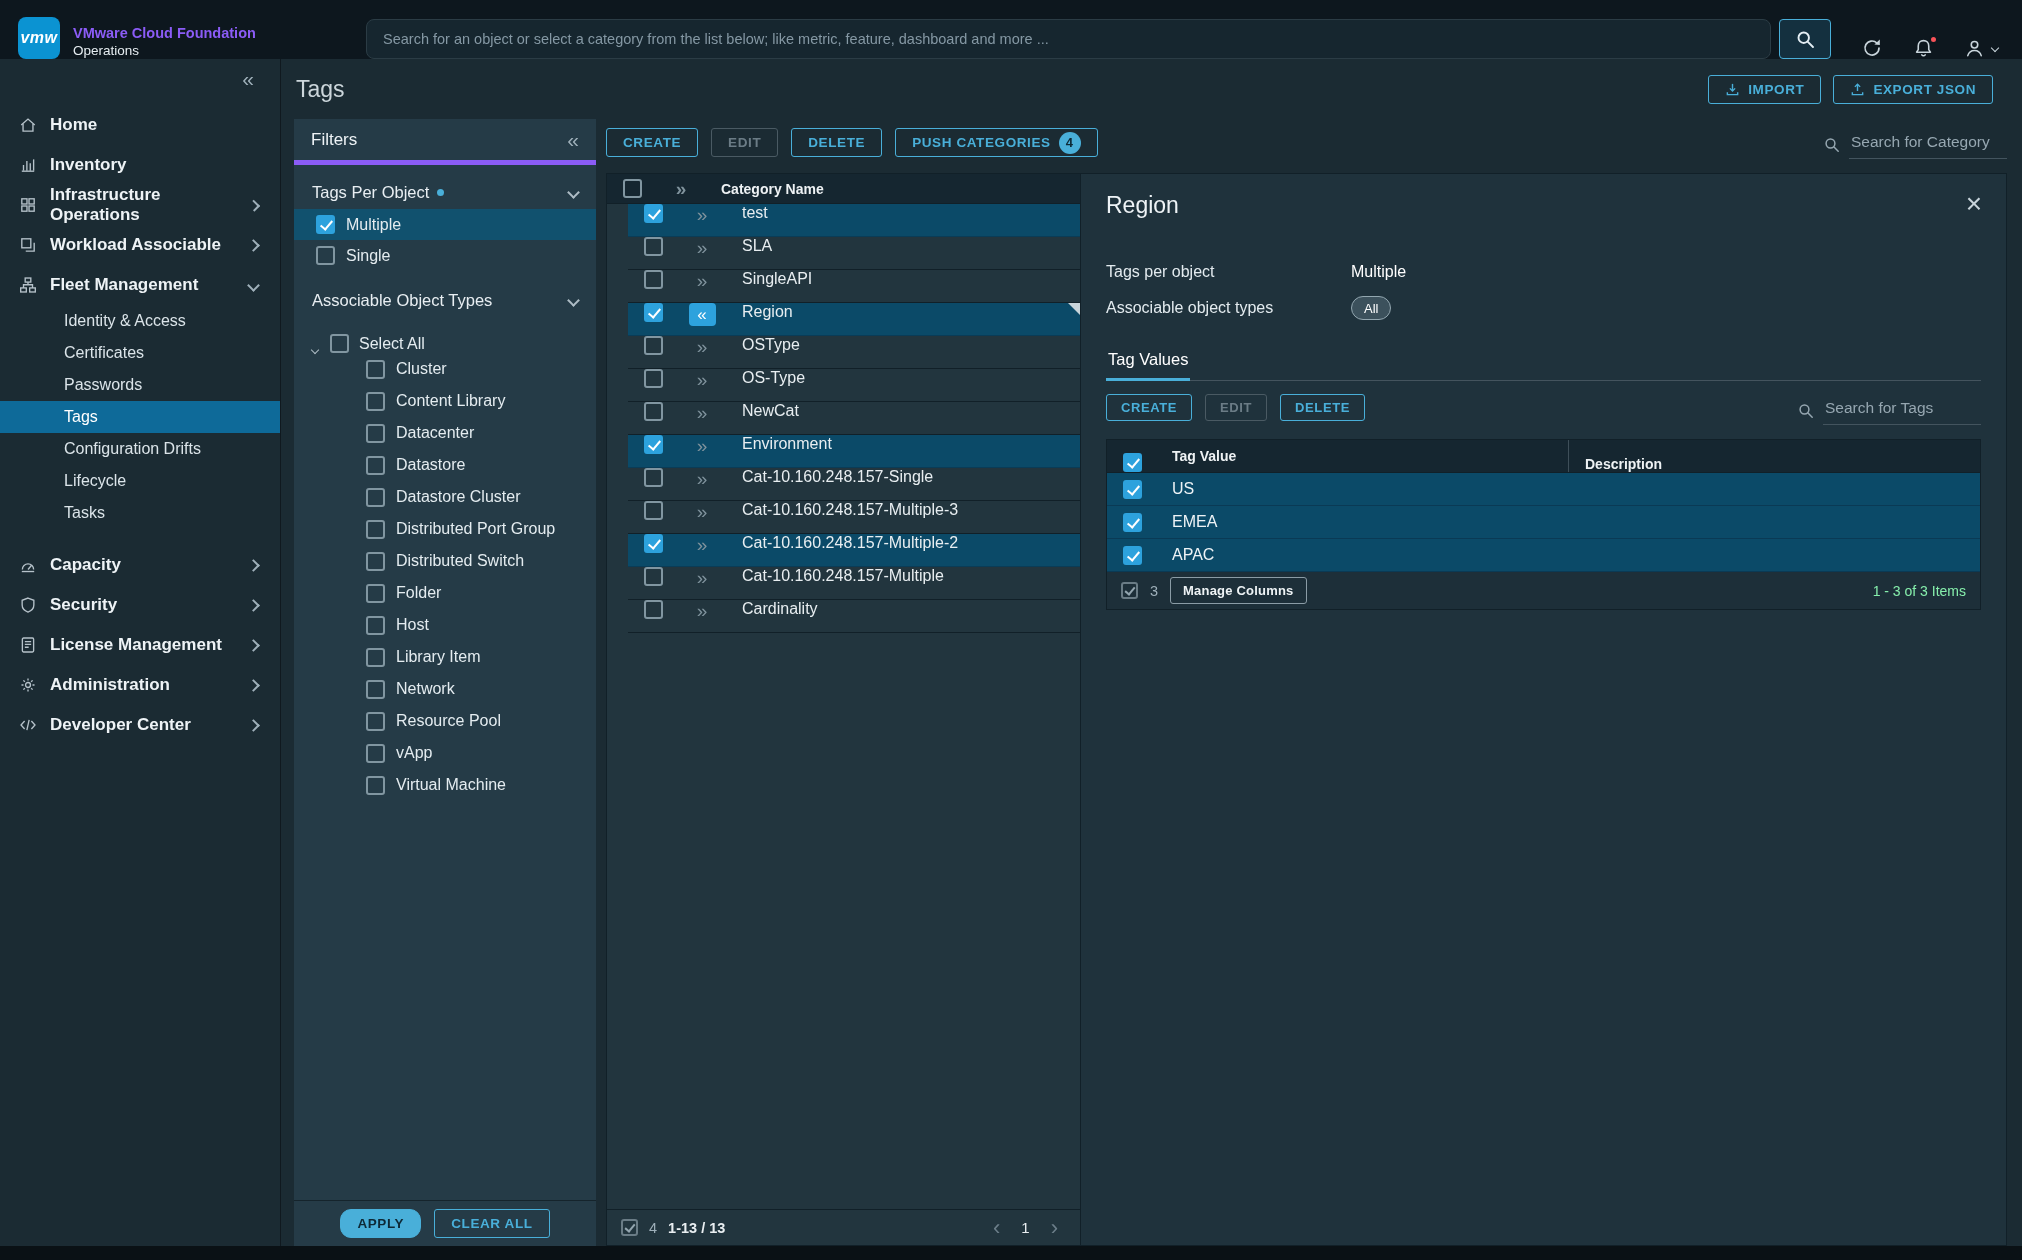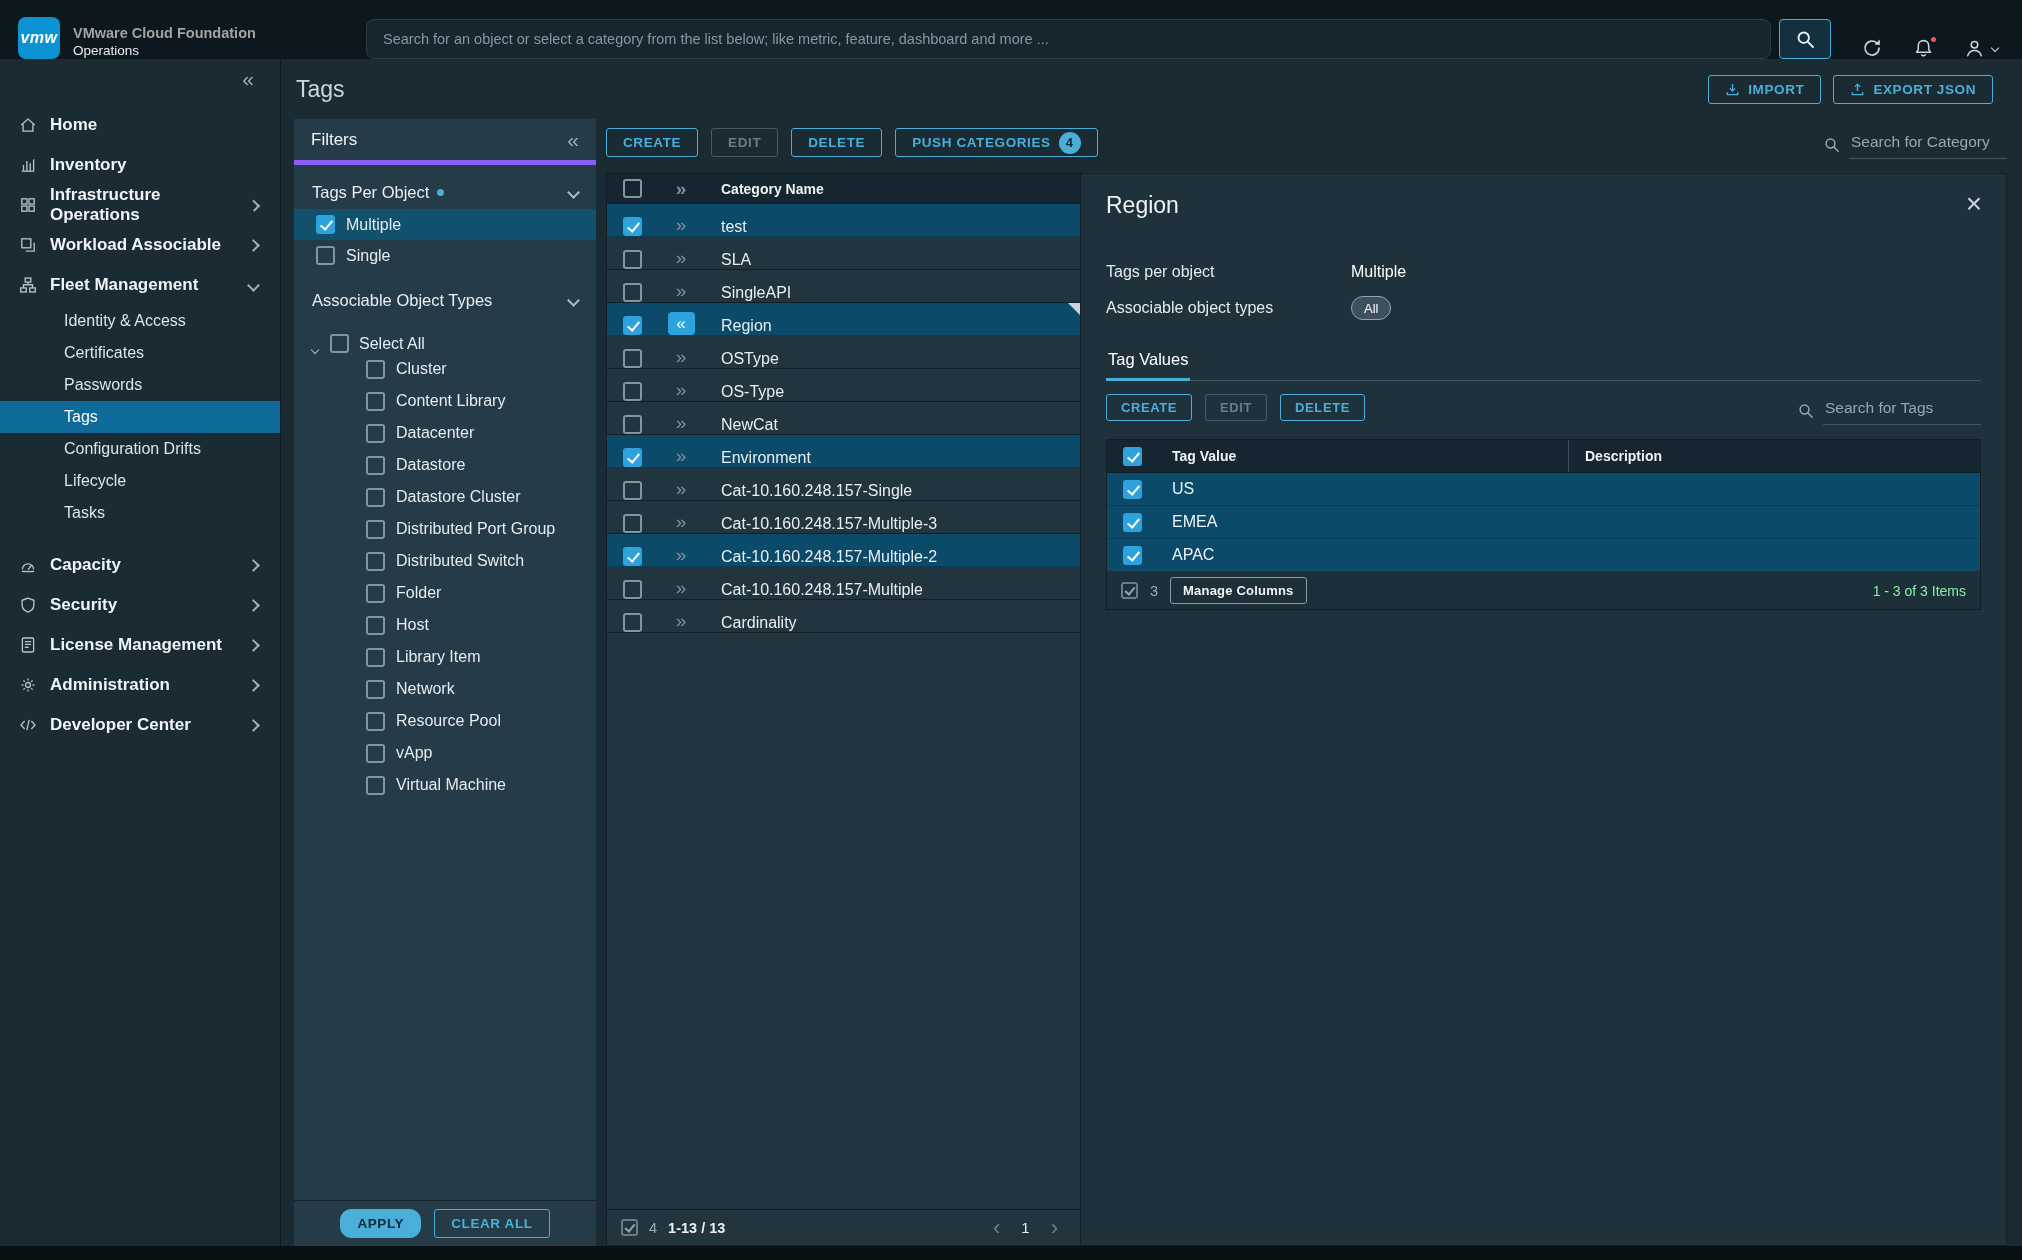--- a/index.html
+++ b/index.html
@@ -6,21 +6,21 @@
   html,body { background:#0d171e; }
   body { font-family: "Liberation Sans", sans-serif; }
   .app { position:relative; width:2022px; height:1260px; overflow:hidden; background:#1b2b33; color:#e9eef1;
          --accent:#49afd9; --check:#2da2dd; --sel:#0b4a68; --border:#112028; --thead:#152630; }
 
   
   .topbar { position:absolute; top:0; left:0; right:0; height:59px; background:#0d171e; display:flex; align-items:flex-end; padding:0 18px; z-index:6; }
   .logo { width:42px; height:42px; border-radius:8px; background:#0b93d2; display:flex; align-items:center; justify-content:center;
           color:#fff; font-weight:bold; font-style:italic; font-size:16px; letter-spacing:.5px; flex:0 0 auto; }
   .product { margin-left:13px; line-height:1.2; width:205px; flex:0 0 auto; }
-  .product-l1 { font-size:14.5px; font-weight:bold; color:#a3a3a3; }
+  .product-l1 { font-size:14.5px; font-weight:bold; color:#8b5cf6; }
   .product-l2 { font-size:13.5px; color:#e6edf1; }
   .search-wrap { flex:1; display:flex; align-items:center; margin-left:88px; }
   .global-search-input { flex:1; height:40px; background:#16262f; border:1px solid #2b3c45; border-radius:8px; padding:0 16px;
           color:#cfdae1; font-size:14.5px; outline:none; font-family:inherit; }
   .global-search-input::placeholder { color:#8598a4; }
   .search-btn { width:52px; height:40px; margin-left:8px; border:1px solid var(--accent); background:#14303f; border-radius:4px;
           display:flex; align-items:center; justify-content:center; color:#e4eef4; cursor:pointer; flex:0 0 auto; }
   .topbar-icons { display:flex; align-items:center; gap:30px; margin-left:30px; margin-right:6px; color:#c9d5dc; }
   .tb-icon { position:relative; display:flex; align-items:center; cursor:pointer; }
   .dot-red { position:absolute; top:-3px; right:-4px; width:9px; height:9px; border-radius:50%; background:#f85359; border:2px solid #0d171e; }
@@ -102,21 +102,21 @@
   .cat-body { position:absolute; top:54px; left:0; right:0; bottom:0; display:flex; }
 
   
   .cat-table { width:475px; flex:0 0 auto; background:#22353e; border:1px solid var(--border); display:flex; flex-direction:column; }
   .table-header { height:30px; background:var(--thead); display:flex; align-items:center; border-bottom:1px solid var(--border);
         font-size:14px; font-weight:bold; color:#eef2f4; flex:0 0 auto; }
   .col-cb { width:50px; display:flex; justify-content:center; align-items:center; }
   .col-exp { width:48px; display:flex; justify-content:center; align-items:center; }
   .col-name { flex:1; padding-left:16px; }
   .table-header .col-name { padding-left:16px; }
-  .cat-row { height:33px; display:flex; align-items:flex-end; border-bottom:1px solid var(--border); font-size:16px; color:#e8eef1; position:relative; cursor:pointer; }
+  .cat-row { height:33px; display:flex; align-items:flex-start; border-bottom:1px solid var(--border); font-size:16px; color:#e8eef1; position:relative; cursor:pointer;margin-left:21px; }
   .cat-row.selected { background:var(--sel); border-bottom-color:#0a3c57; }
   .cat-row.active::after { content:""; position:absolute; right:0; top:0; border-top:12px solid #c8d4da; border-left:12px solid transparent; }
   .table-filler { flex:1; }
   .table-footer { height:36px; border-top:1px solid var(--border); display:flex; align-items:center; gap:11px; padding:0 14px; flex:0 0 auto; }
   .ftr-count { font-size:14.5px; color:#9fb0ba; }
   .ftr-range { font-size:14.5px; font-weight:bold; color:#e9eef1; }
   .pager { margin-left:auto; display:flex; align-items:center; gap:21px; padding-right:8px; }
   .pg-prev, .pg-next { cursor:pointer; }
   .pg-prev::before { content:"\2039"; font-size:22px; color:#6c7e89; }
   .pg-next::before { content:"\203A"; font-size:22px; color:#6c7e89; }
@@ -129,21 +129,21 @@
   .fields { margin-top:44px; display:flex; flex-direction:column; gap:15px; }
   .field-row { display:flex; align-items:center; font-size:16px; }
   .field-label { width:245px; color:#e3ebef; }
   .field-value { color:#fff; }
   .pill { display:inline-flex; align-items:center; height:24px; padding:0 12px; border-radius:12px; background:#3c515c; border:1px solid #93a7b0; color:#fff; font-size:13px; }
   .tabs { margin-top:30px; border-bottom:1px solid #44545e; }
   .tab { display:inline-block; font-size:16.5px; color:#fff; padding:0 2px 9px 2px; border-bottom:3px solid var(--accent); margin-bottom:-1px; cursor:pointer; }
   .tv-toolbar { margin-top:13px; display:flex; align-items:flex-start; gap:13px; }
   .tv-toolbar .btn { height:27px; font-size:13px; padding:0 14px; }
   .tv-table { margin-top:14px; border:1px solid var(--border); }
-  .tv-header { height:33px; background:var(--thead); display:flex; align-items:center; font-size:14px; font-weight:bold; color:#eef2f4; border-bottom:1px solid var(--border); }
+  .tv-header { height:33px; background:var(--thead); display:flex; align-items:flex-end; font-size:14px; font-weight:bold; color:#eef2f4; border-bottom:1px solid var(--border); }
   .tv-col-cb { width:50px; display:flex; justify-content:center; }
   .tv-col-tag { width:412px; padding-left:15px; }
   .tv-header .tv-col-tag { border-right:1px solid #3e4f59; align-self:stretch; display:flex; align-items:center; }
   .tv-col-desc { flex:1; padding-left:16px; }
   .tv-row { height:33px; display:flex; align-items:center; background:var(--sel); border-bottom:1px solid #0a3a55; font-size:16px; color:#eef3f6; cursor:pointer; }
   .tv-footer { height:37px; background:#1d2f39; display:flex; align-items:center; gap:12px; padding:0 14px; }
   .tv-items { margin-left:auto; font-size:14px; color:#86efac; }
 
   .svgicon { display:inline-flex; align-items:center; justify-content:center; }
   button { font-family:inherit; }

